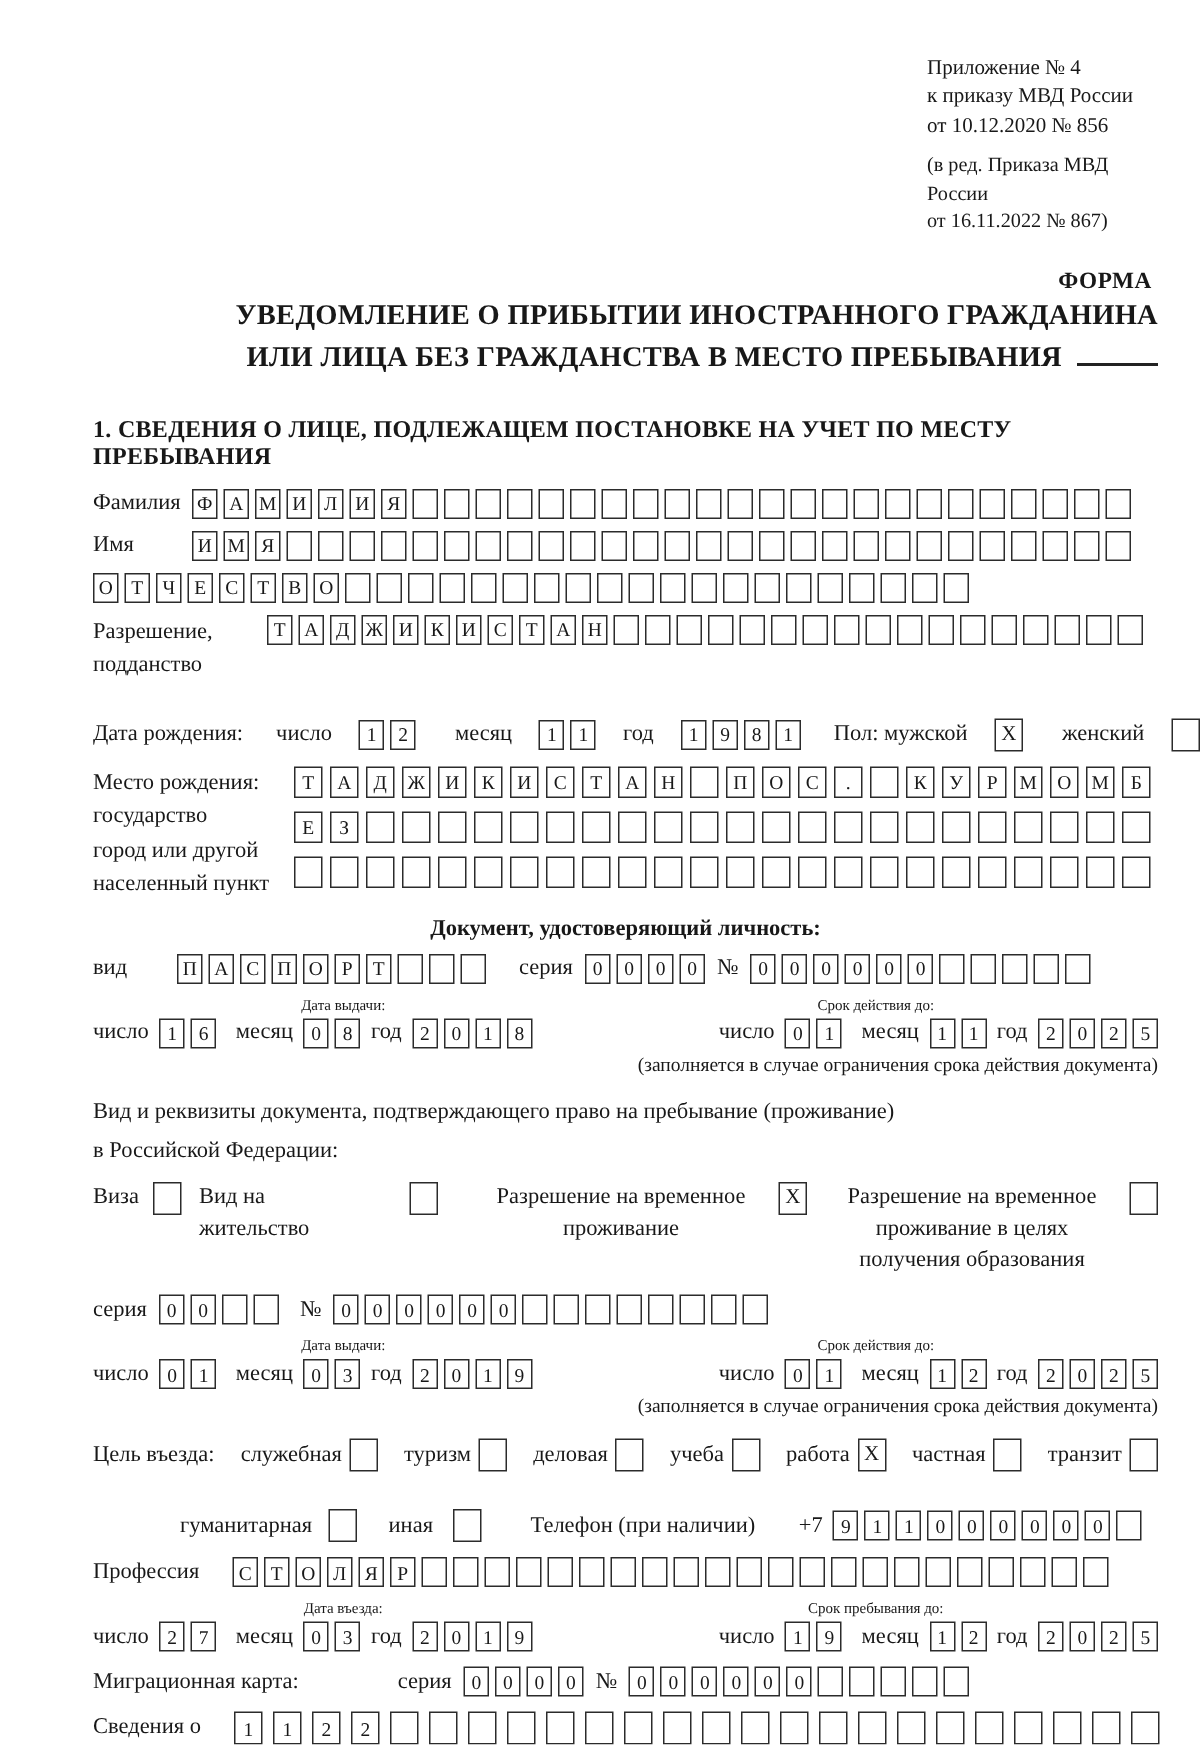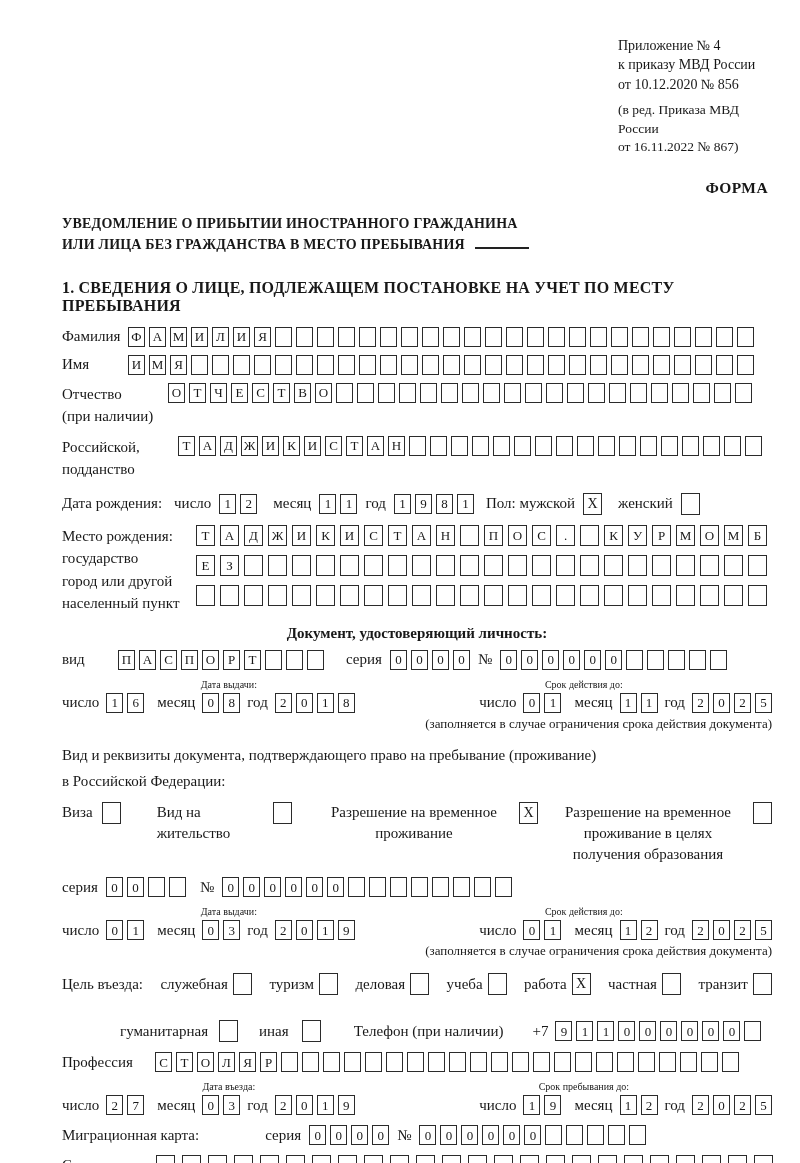--- a/index.html
+++ b/index.html
@@ -9,21 +9,21 @@
     font-family: "Liberation Serif", "DejaVu Serif", serif;
     color: #181818;
   }
   .page { width: 800px; height: 1163px; padding: 36px 28px 0 62px; position: relative; }
 
   
   .hdr { margin-left: 556px; font-size: 14px; line-height: 1.38; }
   .hdr .rev { margin-top: 7px; font-size: 13.5px; }
   .forma { margin-top: 22px; margin-right: 4px; text-align: right; font-weight: bold; font-size: 15.5px; letter-spacing: .4px; }
 
-  .title { margin-top: 16px; text-align: left; font-weight: bold; font-size: 14px; line-height: 1.5; letter-spacing: .2px; }
+  .title { text-align: right; font-weight: bold; font-size: 19px; line-height: 1.5; letter-spacing: .2px; }
   .blank { display: inline-block; width: 54px; border-bottom: 2px solid #222; height: .9em; margin-left: 10px; }
 
   .sec-h { margin-top: 24px; font-weight: bold; font-size: 16px; letter-spacing: .2px; }
 
   .frm { margin-top: 12px; font-size: 15px; }
   .row { display: flex; align-items: center; margin-top: 8px; }
   .row.top { align-items: flex-start; }
   .lbl { flex: none; }
   .lbl2 { flex: none; line-height: 1.5; }
 
@@ -60,21 +60,21 @@
   .dg { display: flex; align-items: center; gap: 7px; }
   .dg .sp { margin-left: 6px; }
   .note { text-align: right; font-size: 13px; margin-top: 3px; }
 
   .intro { margin-top: 10px; line-height: 1.75; }
 
   .res-opts { display: flex; align-items: flex-start; margin-top: 8px; }
   .opt { display: flex; align-items: flex-start; gap: 9px; }
   .opt .txt { line-height: 1.4; }
   .opt-c .txt { width: 192px; text-align: center; }
-  .ml14 { margin-left: 14px; } .ml20 { margin-left: 36px; } .ml26 { margin-left: 26px; }
+  .ml14 { margin-left: 14px; } .ml20 { margin-left: 12px; } .ml26 { margin-left: 26px; }
 
   .purpose1 { display: flex; align-items: center; margin-top: 14px; justify-content: space-between; }
   .pp { display: flex; align-items: center; gap: 5px; }
   .purpose2 { display: flex; align-items: center; margin-top: 25px; margin-left: 58px; gap: 7px; }
   .purpose2 .phone-lbl { margin-left: 26px; }
   .purpose2 .pfx { margin-left: 22px; font-size: 15px; }
 
   .mig { display: flex; align-items: center; margin-top: 10px; }
   .mig .series-lbl { margin-left: 66px; margin-right: 8px; }
   .mig .num-lbl { margin-left: 8px; margin-right: 8px; }
@@ -172,24 +172,20 @@
           <span class="cell"></span>
           <span class="cell"></span>
           <span class="cell"></span>
           <span class="cell"></span>
           <span class="cell"></span>
           <span class="cell"></span>
         </span>
     </div>
 
     <div class="row top">
-      <span class="lbl2 w106">
-        <div>Отчество</div>
-        <div>(при наличии)</div>
-      </span>
       <span class="cells">
           <span class="cell">О</span>
           <span class="cell">Т</span>
           <span class="cell">Ч</span>
           <span class="cell">Е</span>
           <span class="cell">С</span>
           <span class="cell">Т</span>
           <span class="cell">В</span>
           <span class="cell">О</span>
           <span class="cell"></span>
@@ -210,21 +206,21 @@
           <span class="cell"></span>
           <span class="cell"></span>
           <span class="cell"></span>
           <span class="cell"></span>
           <span class="cell"></span>
         </span>
     </div>
 
     <div class="row top">
       <span class="lbl2 w116">
-        <div>Российской,</div>
+        <div>Разрешение,</div>
         <div>подданство</div>
       </span>
       <span class="cells">
           <span class="cell">Т</span>
           <span class="cell">А</span>
           <span class="cell">Д</span>
           <span class="cell">Ж</span>
           <span class="cell">И</span>
           <span class="cell">К</span>
           <span class="cell">И</span>
@@ -245,21 +241,21 @@
           <span class="cell"></span>
           <span class="cell"></span>
           <span class="cell"></span>
           <span class="cell"></span>
           <span class="cell"></span>
           <span class="cell"></span>
           <span class="cell"></span>
         </span>
     </div>
 
-    <div class="row" style="gap:8px; margin-top:12px;">
+    <div class="row" style="gap:18px; margin-top:24px;">
       <span class="lbl">Дата рождения:</span>
       <span class="lbl" style="margin-left:4px;">число</span>
       <span class="cells">
           <span class="cell">1</span>
           <span class="cell">2</span>
         </span>
       <span class="lbl sp" style="margin-left:8px;">месяц</span>
       <span class="cells">
           <span class="cell">1</span>
           <span class="cell">1</span>

